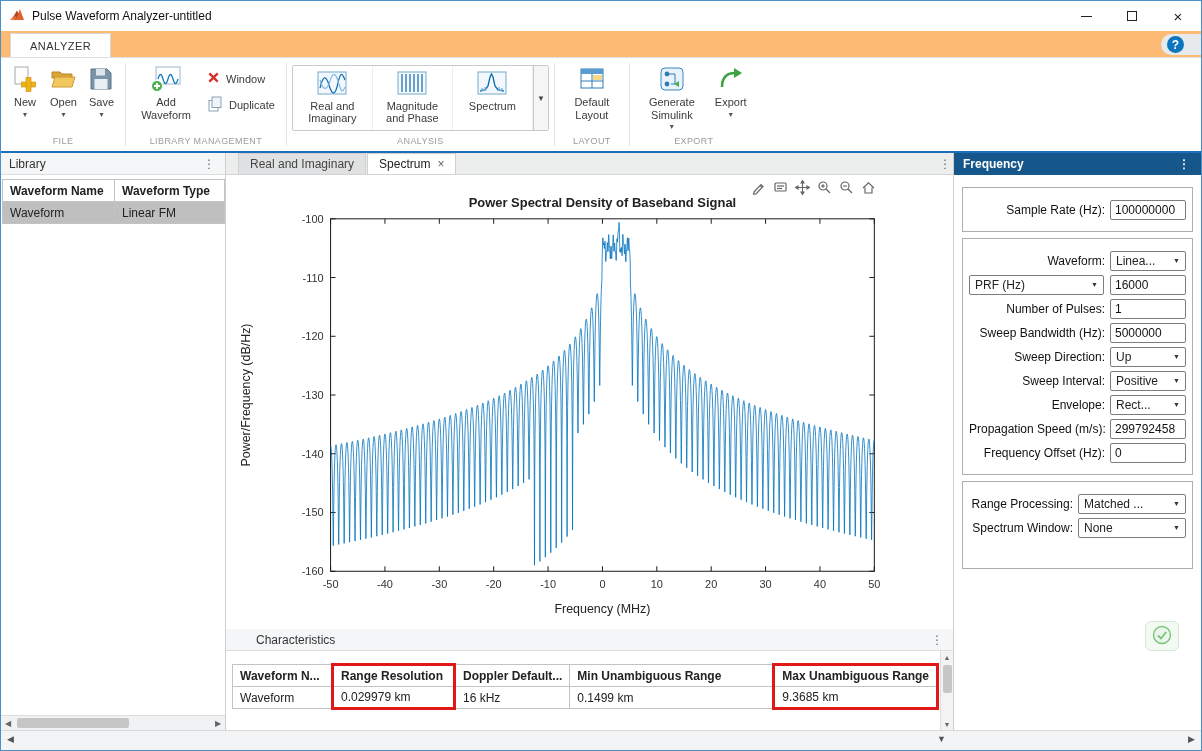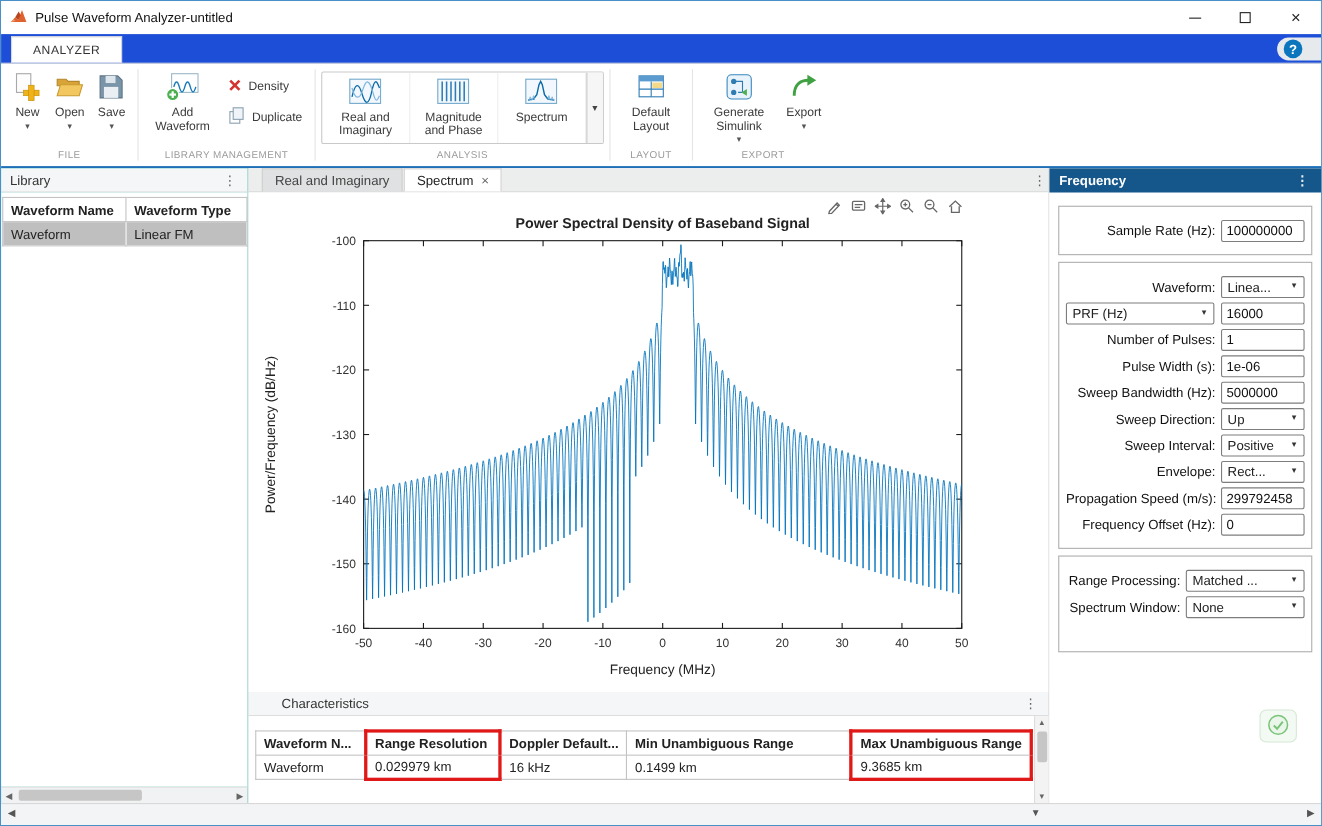--- a/index.html
+++ b/index.html
@@ -10,21 +10,21 @@
   
   .titlebar { height:30px; display:flex; align-items:center; background:#fff; padding-left:8px; }
   .titlebar .ttext { font-size:12px; color:#111; margin-left:7px; }
   .win-controls { margin-left:auto; display:flex; height:30px; }
   .win-btn { width:46px; display:flex; align-items:center; justify-content:center; color:#222; cursor:default; }
   .glyph-min { display:inline-block; width:11px; border-top:1.2px solid #222; }
   .glyph-max { display:inline-block; width:10px; height:10px; border:1.2px solid #222; }
   .glyph-close { font-size:15px; line-height:1; }
 
   
-  .tabstrip { position:relative; height:27px; background:#1d4ed8; border-bottom:1px solid #e0e0e0; display:flex; align-items:flex-end; }
+  .tabstrip { position:relative; height:27px; background:#fdba74; border-bottom:1px solid #e0e0e0; display:flex; align-items:flex-end; }
   .ribbon-tab { height:24px; margin-left:9px; padding:0 19px; background:#fff; border:1px solid #d7d7d7; border-bottom:none; display:flex; align-items:center; font-size:11px; letter-spacing:.5px; color:#333; }
   .help-pill { position:absolute; right:0; top:3px; width:40px; height:21px; background:#e7eaec; border-radius:11px 0 0 11px; display:flex; align-items:center; justify-content:flex-start; padding-left:6px; }
   .help-circle { width:17px; height:17px; border-radius:50%; background:#0b76bd; color:#fff; font-weight:bold; font-size:12px; display:flex; align-items:center; justify-content:center; }
 
   
   .ribbon { height:95px; background:#fff; border-bottom:2px solid #1d6fb8; display:flex; align-items:stretch; }
   .rsection { display:flex; flex-direction:column; padding:3px 5px 0 5px; }
   .rsection .content { flex:1; display:flex; align-items:flex-start; }
   .sec-label { height:15px; font-size:9px; color:#9b9b9b; text-align:center; letter-spacing:.4px; padding-bottom:2px; }
   .rsep { width:1px; background:#e4e4e4; margin:5px 0; }
@@ -199,21 +199,21 @@
           </span>
           <span class="lbl wrap58">Add Waveform</span>
         </div>
         <div class="stack">
           <div class="sbtn">
             <span>
               <svg width="13" height="13" viewBox="0 0 14 14">
                 <path d="M2.5 2.5 L11.5 11.5 M11.5 2.5 L2.5 11.5" stroke="#d23430" stroke-width="2.6"></path>
               </svg>
             </span>
-            <span>Density</span>
+            <span>Window</span>
           </div>
           <div class="sbtn">
             <span>
               <svg width="16" height="16" viewBox="0 0 16 16">
                 <rect x="2" y="4.5" width="9" height="10.5" fill="#fff" stroke="#8aa0b0"></rect>
                 <rect x="5" y="1" width="9" height="10.5" fill="#eef4f8" stroke="#8aa0b0"></rect>
               </svg>
             </span>
             <span>Duplicate</span>
           </div>
@@ -548,24 +548,20 @@
               <span class="caret">▼</span>
             </div>
             <span style="flex:1"></span>
             <input class="pinput" value="16000" style="">
           </div>
           <div class="prow">
             <span class="plabel">Number of Pulses:</span>
             <input class="pinput" value="1" style="">
           </div>
           <div class="prow">
-            <span class="plabel">Pulse Width (s):</span>
-            <input class="pinput" value="1e-06" style="">
-          </div>
-          <div class="prow">
             <span class="plabel">Sweep Bandwidth (Hz):</span>
             <input class="pinput" value="5000000" style="">
           </div>
           <div class="prow">
             <span class="plabel">Sweep Direction:</span>
             <div class="pselect w76">
               <span class="sel-text">Up</span>
               <span class="caret">▼</span>
             </div>
           </div>

